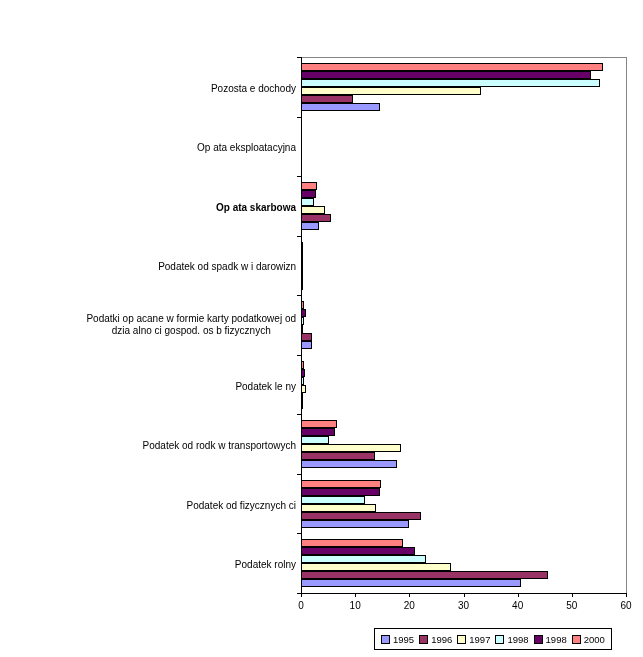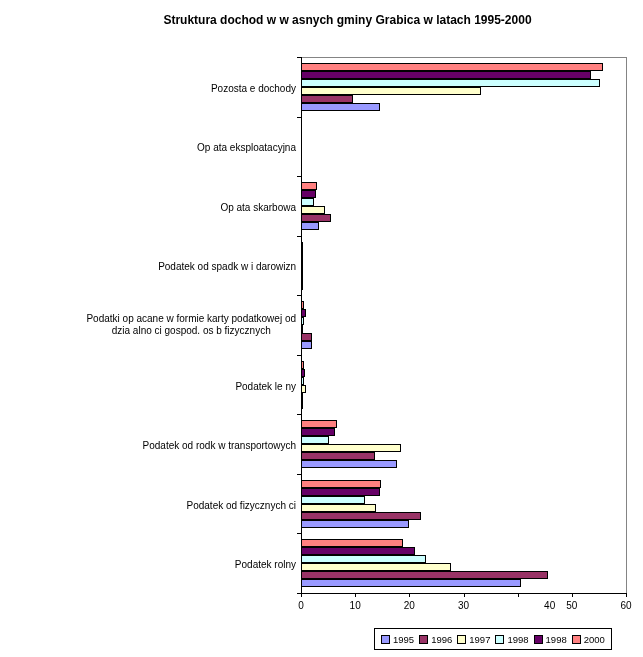--- a/index.html
+++ b/index.html
@@ -30,21 +30,20 @@
   .legend-item:last-child{margin-right:0;}
   .swatch{
     width:7px;height:7px;border:1px solid #000;box-sizing:content-box;margin-right:3px;flex:none;
   }
   .legend-text{font-size:9.5px;color:#000;white-space:nowrap;}
 </style>
 </head>
 <body>
 
 <div class="canvas">
-  <div class="title">Struktura dochod w w asnych gminy Grabica w latach 1995-2000</div>
   <div class="plot" id="plot" style="left: 301px; top: 57px; width: 325px; height: 536px;"></div>
   <div id="axes">
       <div class="axis-line" style="left: 301px; top: 57px; width: 1px; height: 536px;"></div>
       <div class="axis-line" style="left: 301px; top: 593px; width: 326px; height: 1px;"></div>
       <div class="axis-line" style="left: 297px; top: 57px; width: 5px; height: 1px;"></div>
       <div class="axis-line" style="left: 297px; top: 117px; width: 5px; height: 1px;"></div>
       <div class="axis-line" style="left: 297px; top: 176px; width: 5px; height: 1px;"></div>
       <div class="axis-line" style="left: 297px; top: 236px; width: 5px; height: 1px;"></div>
       <div class="axis-line" style="left: 297px; top: 295px; width: 5px; height: 1px;"></div>
       <div class="axis-line" style="left: 297px; top: 355px; width: 5px; height: 1px;"></div>
@@ -56,35 +55,35 @@
       <div class="axis-line" style="left: 355.167px; top: 593px; width: 1px; height: 4px;"></div>
       <div class="axis-line" style="left: 409.333px; top: 593px; width: 1px; height: 4px;"></div>
       <div class="axis-line" style="left: 463.5px; top: 593px; width: 1px; height: 4px;"></div>
       <div class="axis-line" style="left: 517.667px; top: 593px; width: 1px; height: 4px;"></div>
       <div class="axis-line" style="left: 571.833px; top: 593px; width: 1px; height: 4px;"></div>
       <div class="axis-line" style="left: 626px; top: 593px; width: 1px; height: 4px;"></div>
     </div>
   <div id="ylabels">
       <div class="cat-label-wrap" style="width: 296px; top: 86.7778px; transform: translateY(-50%);"><span class="cat-label">Pozosta e dochody</span></div>
       <div class="cat-label-wrap" style="width: 296px; top: 146.333px; transform: translateY(-50%);"><span class="cat-label">Op ata eksploatacyjna</span></div>
-      <div class="cat-label-wrap" style="width: 296px; top: 205.889px; transform: translateY(-50%);"><span class="cat-label">Op ata skarbowa</span></div>
+      <div class="cat-label-wrap" style="width: 296px; top: 205.889px; transform: translateY(-50%); font-weight: bold;"><span class="cat-label">Op ata skarbowa</span></div>
       <div class="cat-label-wrap" style="width: 296px; top: 265.444px; transform: translateY(-50%);"><span class="cat-label">Podatek od spadk w i darowizn</span></div>
       <div class="cat-label-wrap" style="width: 296px; top: 325px; transform: translateY(-50%);"><span class="cat-label">Podatki op acane w formie karty podatkowej od
 dzia alno ci gospod. os b fizycznych</span></div>
       <div class="cat-label-wrap" style="width: 296px; top: 384.556px; transform: translateY(-50%);"><span class="cat-label">Podatek le ny</span></div>
       <div class="cat-label-wrap" style="width: 296px; top: 444.111px; transform: translateY(-50%);"><span class="cat-label">Podatek od  rodk w transportowych</span></div>
       <div class="cat-label-wrap" style="width: 296px; top: 503.667px; transform: translateY(-50%);"><span class="cat-label">Podatek od fizycznych ci</span></div>
       <div class="cat-label-wrap" style="width: 296px; top: 563.222px; transform: translateY(-50%);"><span class="cat-label">Podatek rolny</span></div>
     </div>
   <div id="xlabels">
       <div class="x-label" style="left: 301px; top: 600px;">0</div>
       <div class="x-label" style="left: 355.167px; top: 600px;">10</div>
       <div class="x-label" style="left: 409.333px; top: 600px;">20</div>
       <div class="x-label" style="left: 463.5px; top: 600px;">30</div>
-      <div class="x-label" style="left: 517.667px; top: 600px; margin-left: 32px;">40</div>
+      <div class="x-label" style="left: 517.667px; top: 600px;">40</div>
       <div class="x-label" style="left: 571.833px; top: 600px; text-align: center;">50</div>
       <div class="x-label" style="left: 626px; top: 600px;">60</div>
     </div>
   <div class="legend" id="legend" style="left: 374px; top: 628px;">
       <div class="legend-item">
         <span class="swatch" style="background: rgb(153, 153, 255);"></span>
         <span class="legend-text">1995</span>
       </div>
       <div class="legend-item">
         <span class="swatch" style="background: rgb(153, 51, 102);"></span>

